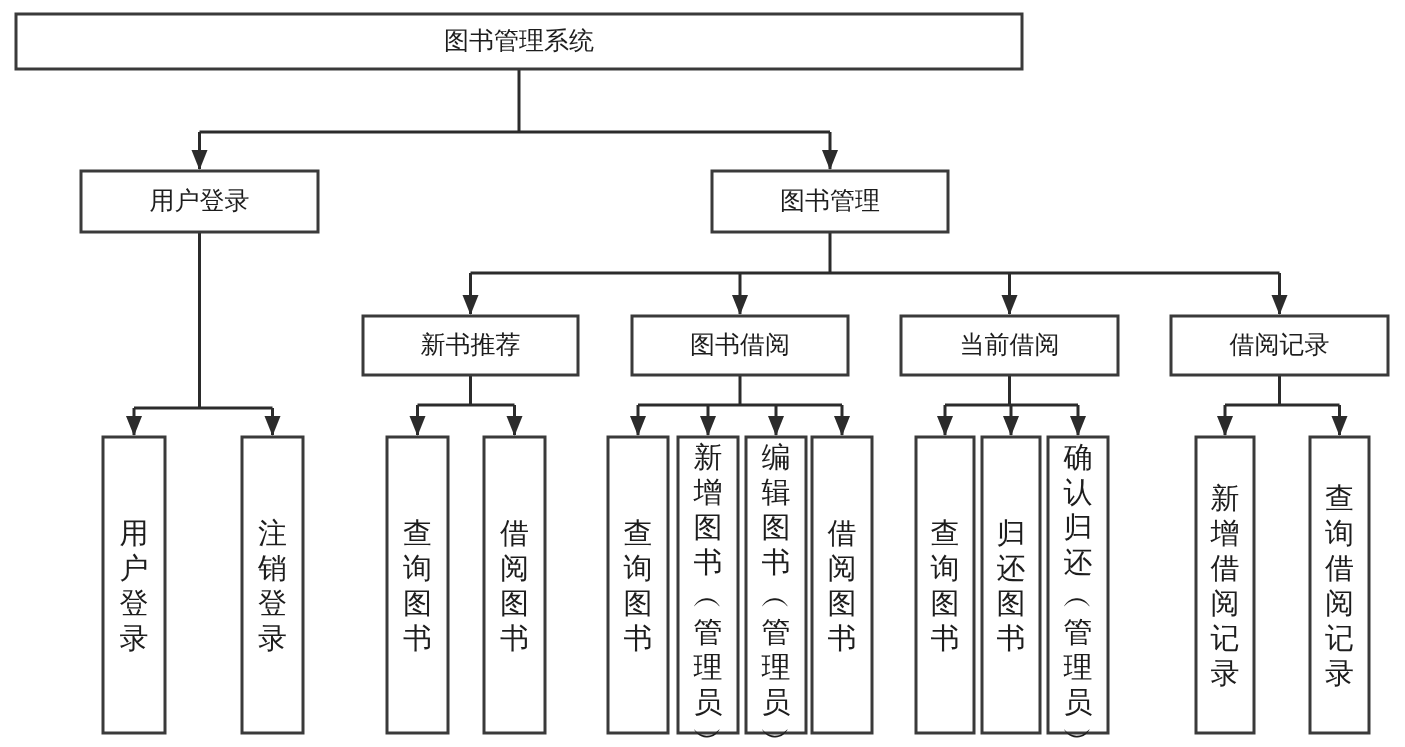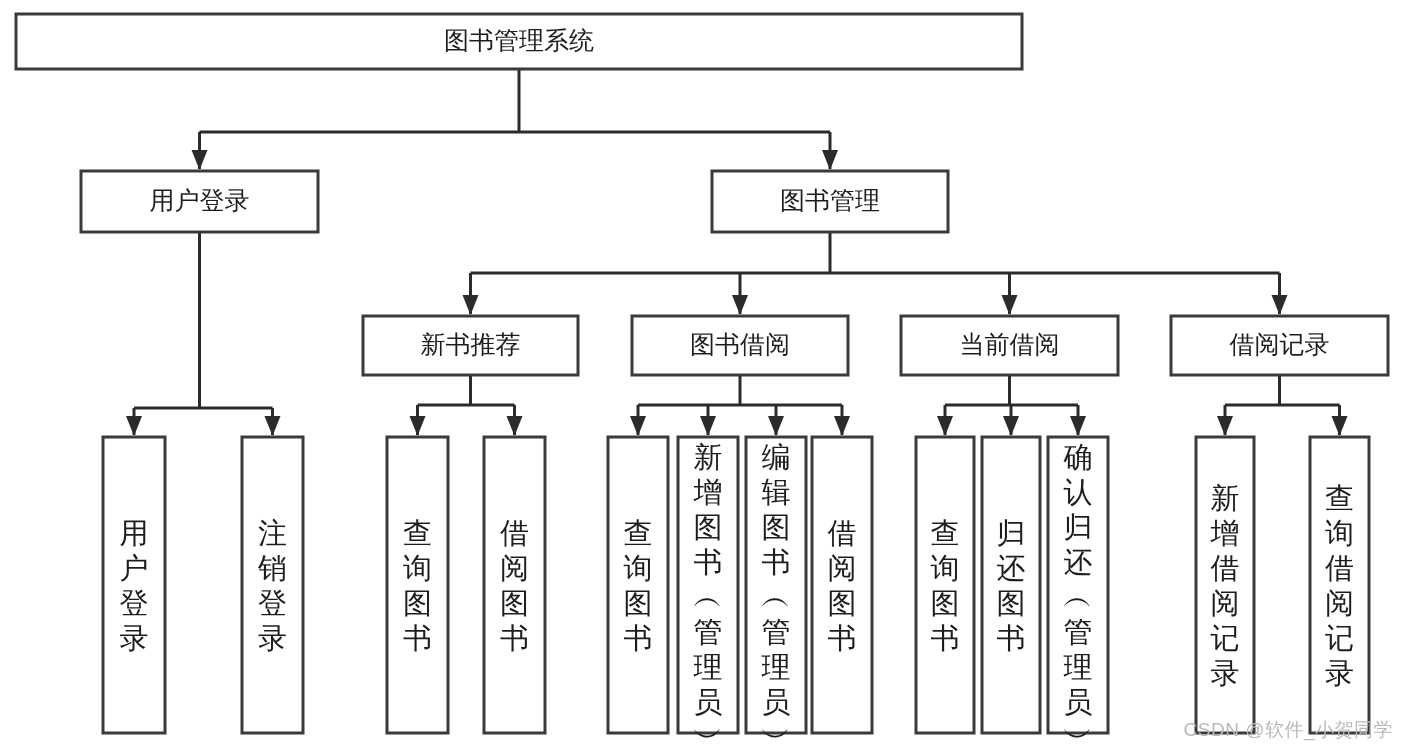--- a/index.html
+++ b/index.html
@@ -215,14 +215,13 @@
         <g>
           <rect x="1196" y="437" width="58" height="296" class="node-box"></rect>
           <text x="1225" y="508" class="node-label-v"><tspan x="1225" dy="0">新</tspan><tspan x="1225" dy="35">增</tspan><tspan x="1225" dy="35">借</tspan><tspan x="1225" dy="35">阅</tspan><tspan x="1225" dy="35">记</tspan><tspan x="1225" dy="35">录</tspan></text>
         </g>
         <g>
           <rect x="1310" y="437" width="59" height="296" class="node-box"></rect>
           <text x="1339.5" y="508" class="node-label-v"><tspan x="1339.5" dy="0">查</tspan><tspan x="1339.5" dy="35">询</tspan><tspan x="1339.5" dy="35">借</tspan><tspan x="1339.5" dy="35">阅</tspan><tspan x="1339.5" dy="35">记</tspan><tspan x="1339.5" dy="35">录</tspan></text>
         </g>
       </g>
   </svg>
-  <div class="watermark">CSDN @软件_小贺同学</div>
 </div>
 
 </body></html>

